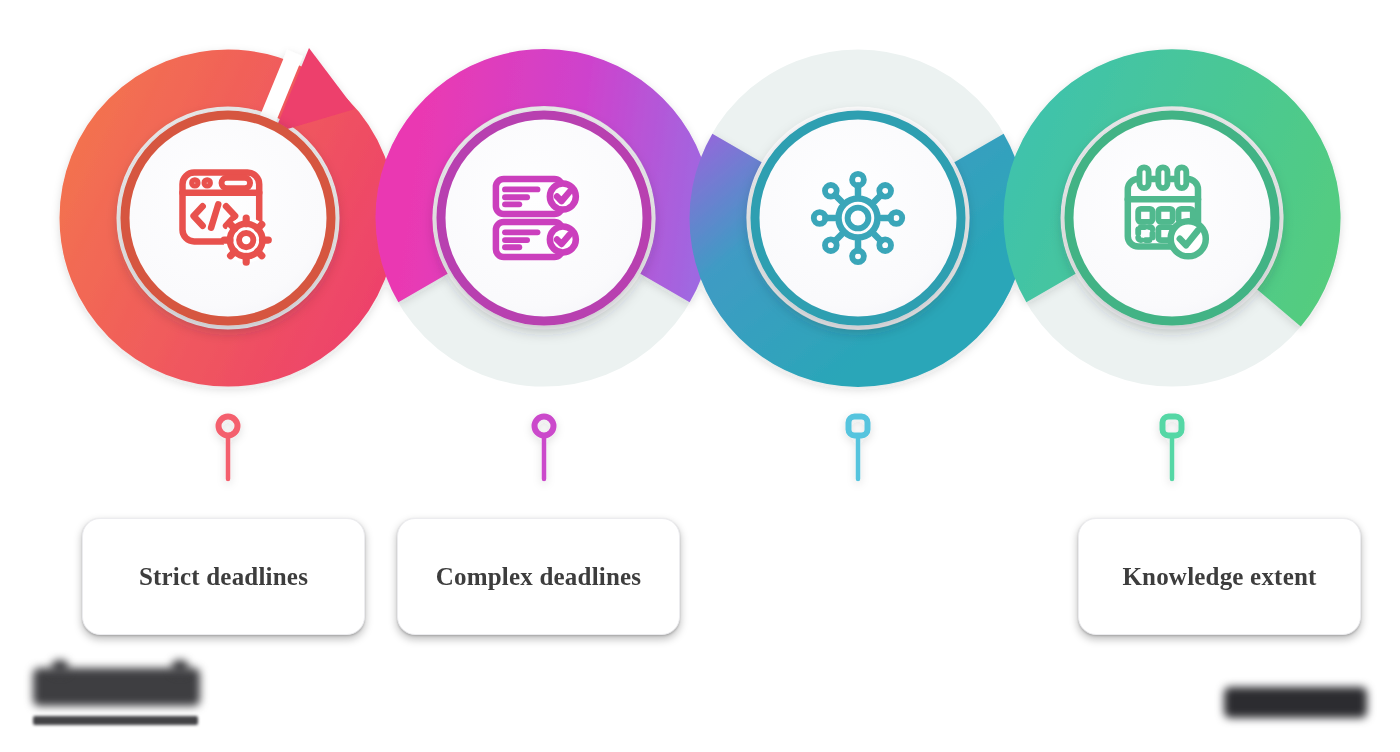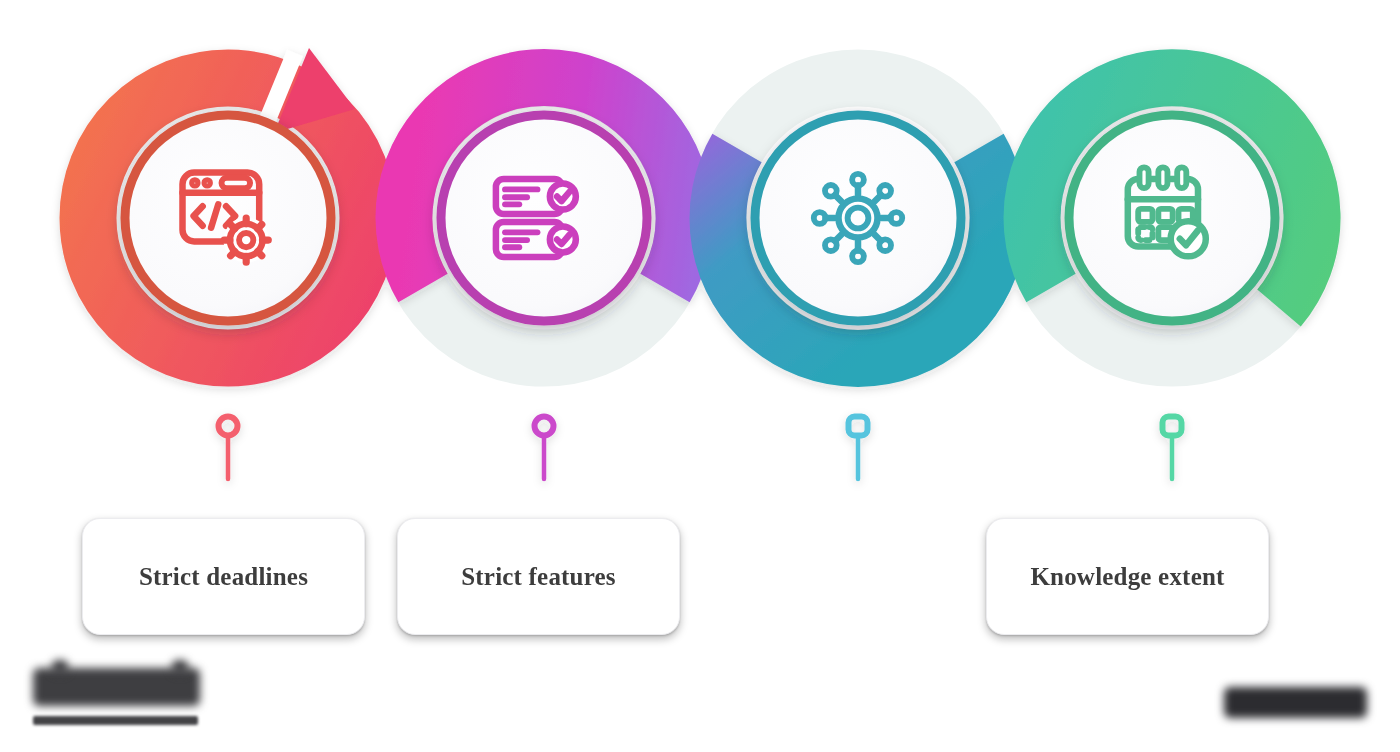--- a/index.html
+++ b/index.html
@@ -10,21 +10,21 @@
   }
   #ribbon{position:absolute;left:0;top:0;}
   .icon-svg{position:absolute;top:153px;width:130px;height:130px;}
   .icon-1{left:163px;} .icon-2{left:479px;} .icon-3{left:793px;} .icon-4{left:1107px;}
   .card{
     position:absolute;top:518px;width:283px;height:117px;box-sizing:border-box;
     background:#ffffff;border:1px solid #ececef;border-radius:18px;
     box-shadow:0 4px 9px rgba(10,10,10,0.28), 0 1px 2px rgba(10,10,10,0.18);
     display:flex;align-items:center;justify-content:center;text-align:center;
   }
-  .card-1{left:82px;} .card-2{left:397px;} .card-3{left:712px;} .card-4{left:986px;}
+  .card-1{left:82px;} .card-2{left:397px;} .card-3{left:712px;} .card-4{left:1078px;}
   .card span{
     font-size:25px;line-height:33px;font-weight:600;color:#3d3d3d;
     letter-spacing:0.2px;
   }
   .card-3 span,.card-4 span{max-width:215px;}
   .logo-blur{position:absolute;filter:blur(4px);border-radius:6px;}
   .logo-left-main{left:33px;top:668px;width:167px;height:38px;background:#3e3e41;}
   .logo-left-bump1{left:52px;top:660px;width:16px;height:14px;background:#3e3e41;}
   .logo-left-bump2{left:172px;top:660px;width:16px;height:14px;background:#3e3e41;}
   .logo-left-bar{position:absolute;left:33px;top:716px;width:165px;height:9px;background:#434346;border-radius:2px;filter:blur(1.5px);}
@@ -182,21 +182,21 @@
       <rect x="24" y="57" width="11" height="10" rx="2" stroke-width="4.5" stroke-dasharray="3 3.5"></rect>
       <circle cx="62.5" cy="66" r="13.5" fill="#ffffff"></circle>
       <polyline points="56,66 60.8,71 70,59.5"></polyline>
     </g>
   </svg>
 
   <div class="card card-1">
     <span>Strict deadlines</span>
   </div>
   <div class="card card-2">
-    <span>Strict features</span>
+    <span>Complex deadlines</span>
   </div>
   <div class="card card-4">
     <span>Knowledge extent</span>
   </div>
 
   <div class="logo-blur logo-left-main"></div>
   <div class="logo-blur logo-left-bump1"></div>
   <div class="logo-blur logo-left-bump2"></div>
   <div class="logo-left-bar"></div>
   <div class="logo-blur logo-right-main"></div>

